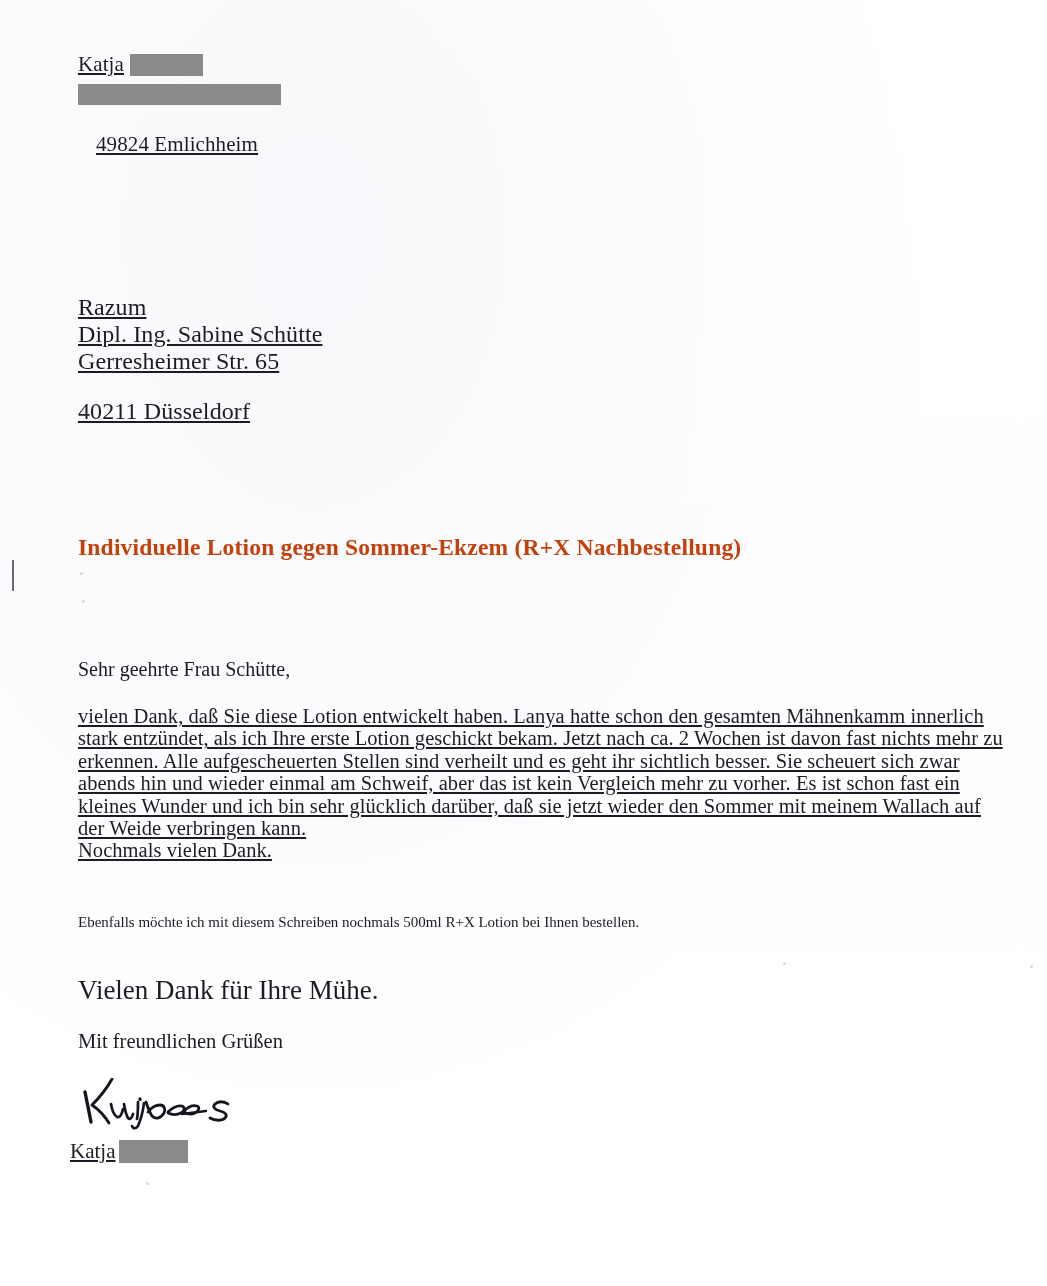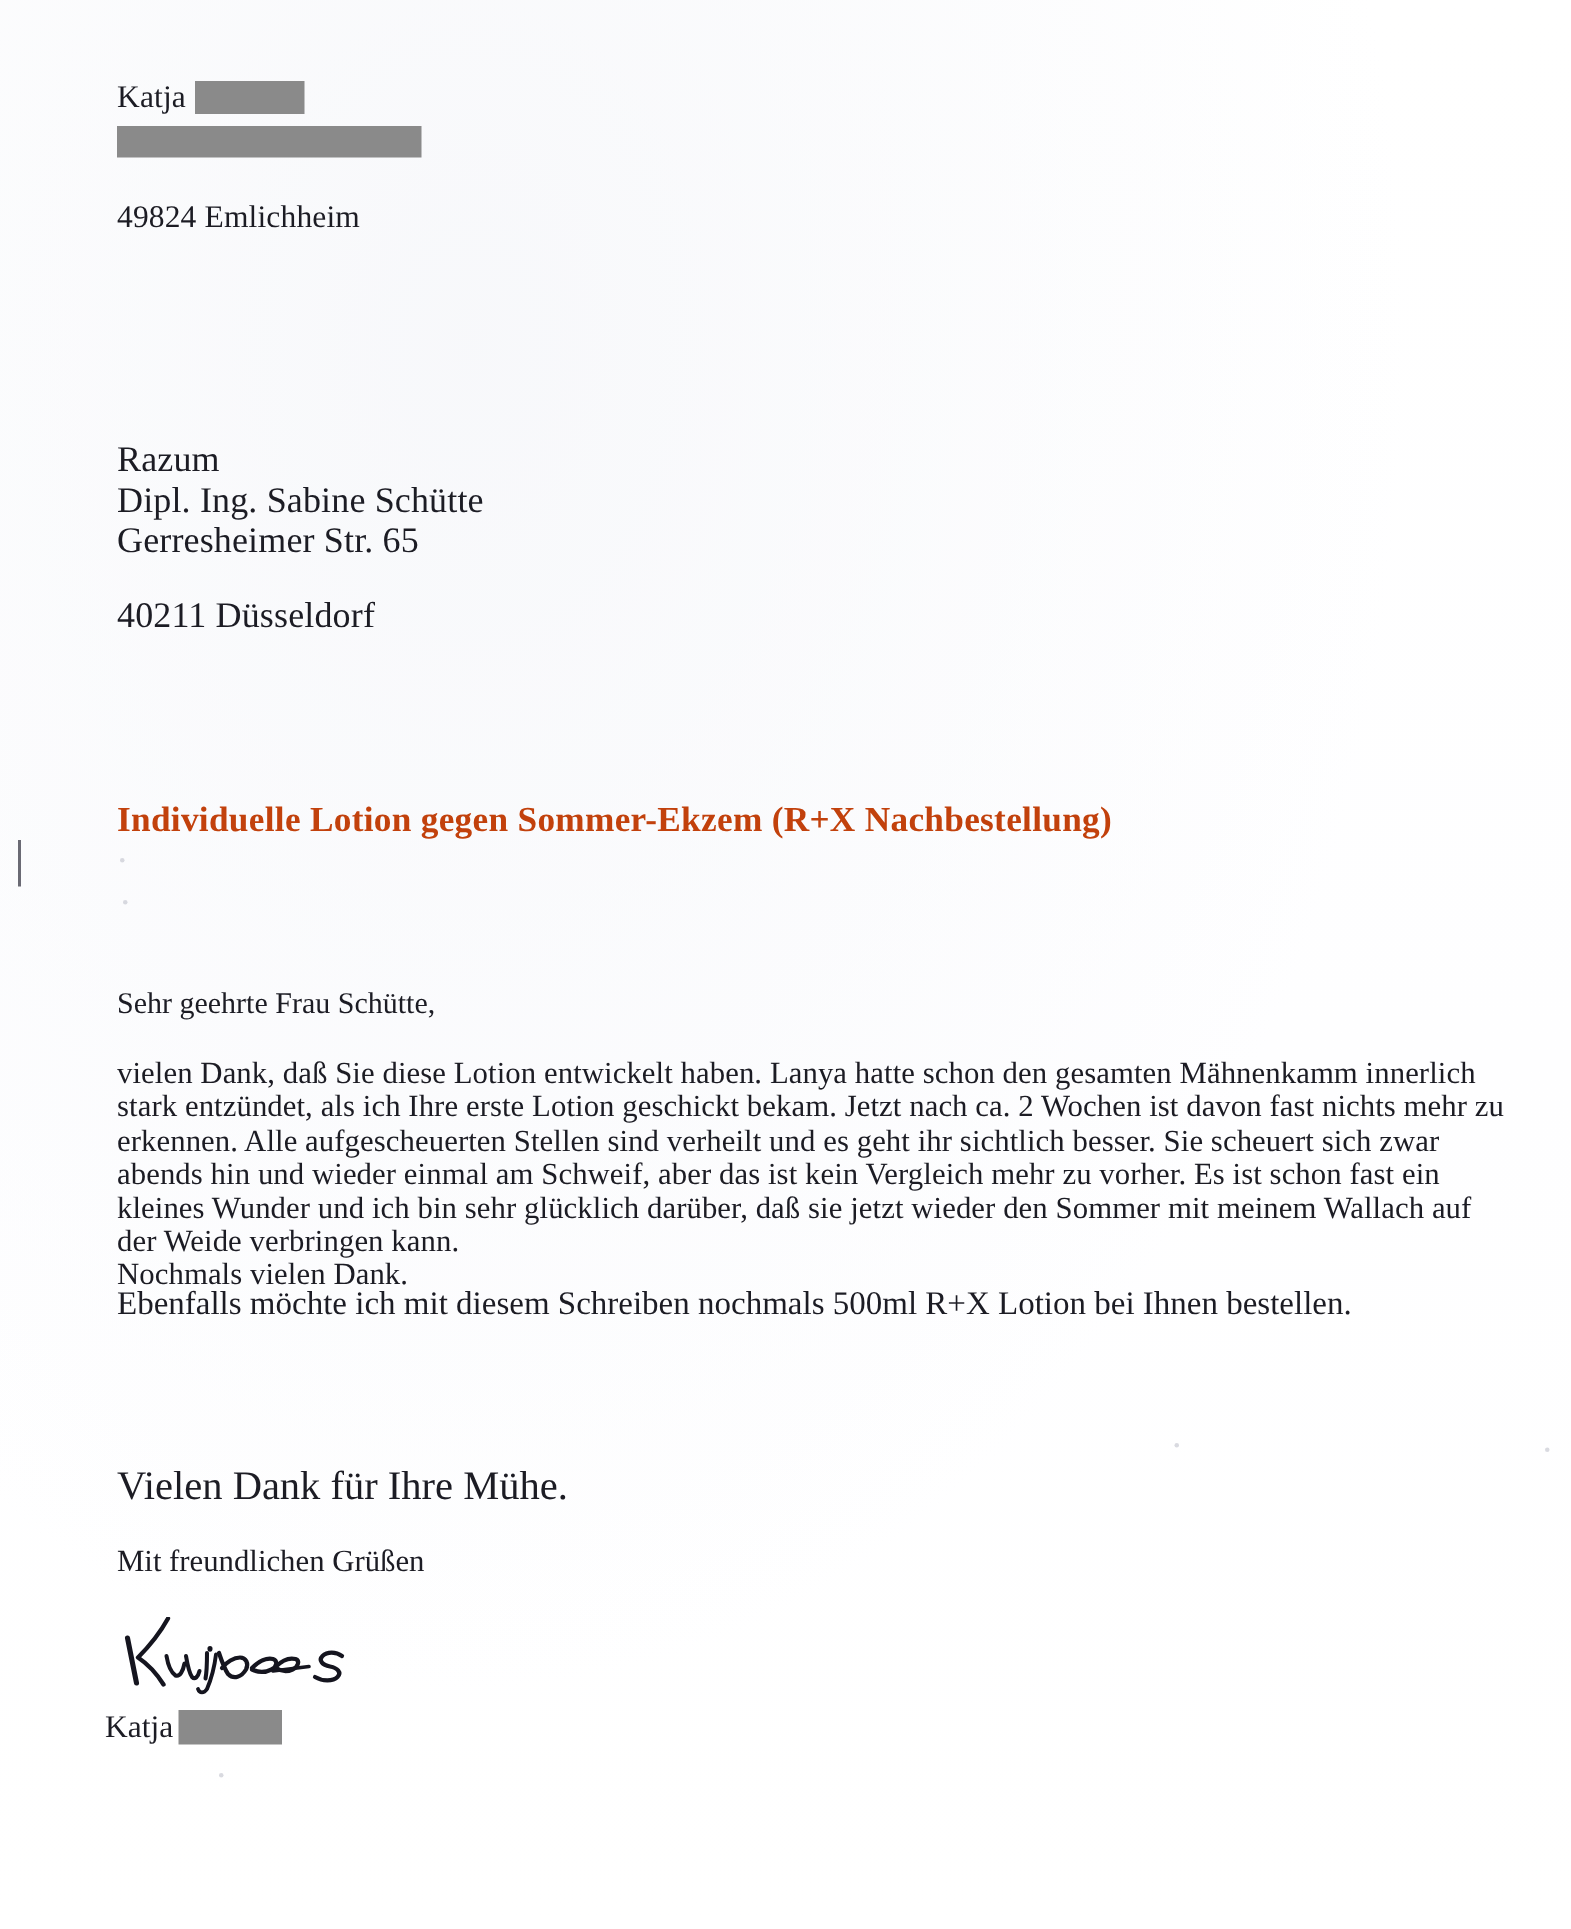--- a/index.html
+++ b/index.html
@@ -27,37 +27,38 @@
       linear-gradient(180deg, #ffffff 0%, #fefeff 55%, #ffffff 100%);
     pointer-events: none;
   }
 
   .blk { position: absolute; }
 
   .ln {
     display: block;
     white-space: pre;
     line-height: 1.0;
+    text-decoration: underline;
   }
 
   
   #sender-block { left: 78px; top: 52px; }
   #sender-block .ln { font-size: 21px; letter-spacing: .1px; }
   .name-row { display: flex; align-items: center; height: 25px; }
   .name-row .ln { margin: 0; }
 
   .redaction {
     display: inline-block;
     background: #8a8a8a;
     vertical-align: middle;
   }
   #sender-name-redaction { width: 73px; height: 22px; margin-left: 6px; }
   #sender-street-redaction { width: 203px; height: 21px; margin-top: 7px; }
 
-  #sender-city { margin-top: 29px; }
+  #sender-city { margin-top: 29px; margin-left: 18px; }
 
   
   #recipient-block { left: 78px; top: 295px; }
   #recipient-block .ln { font-size: 24px; letter-spacing: .1px; margin-bottom: 3px; }
   #recipient-city { margin-top: 26px; }
 
   
   #subject-line {
     left: 78px;
     top: 534px;
@@ -66,21 +67,21 @@
     letter-spacing: .2px;
     color: #c2410c;
   }
 
   
   #salutation { left: 78px; top: 658px; font-size: 20px; }
 
   #body-paragraph { left: 78px; top: 705px; }
   #body-paragraph .ln { font-size: 20.5px; line-height: 22.4px; letter-spacing: .05px; }
 
-  #order-paragraph { left: 78px; top: 856px; font-size: 22px; }
+  #order-paragraph { left: 78px; top: 914px; font-size: 15px; }
 
   #thanks-line { left: 78px; top: 975px; font-size: 27px; }
 
   #closing-line { left: 78px; top: 1030px; font-size: 20.5px; }
 
   
   #signature-mark { left: 78px; top: 1078px; width: 160px; height: 52px; }
   #signature-mark svg { display: block; width: 160px; height: 52px; }
 
   #signer-row { left: 70px; top: 1138px; }

